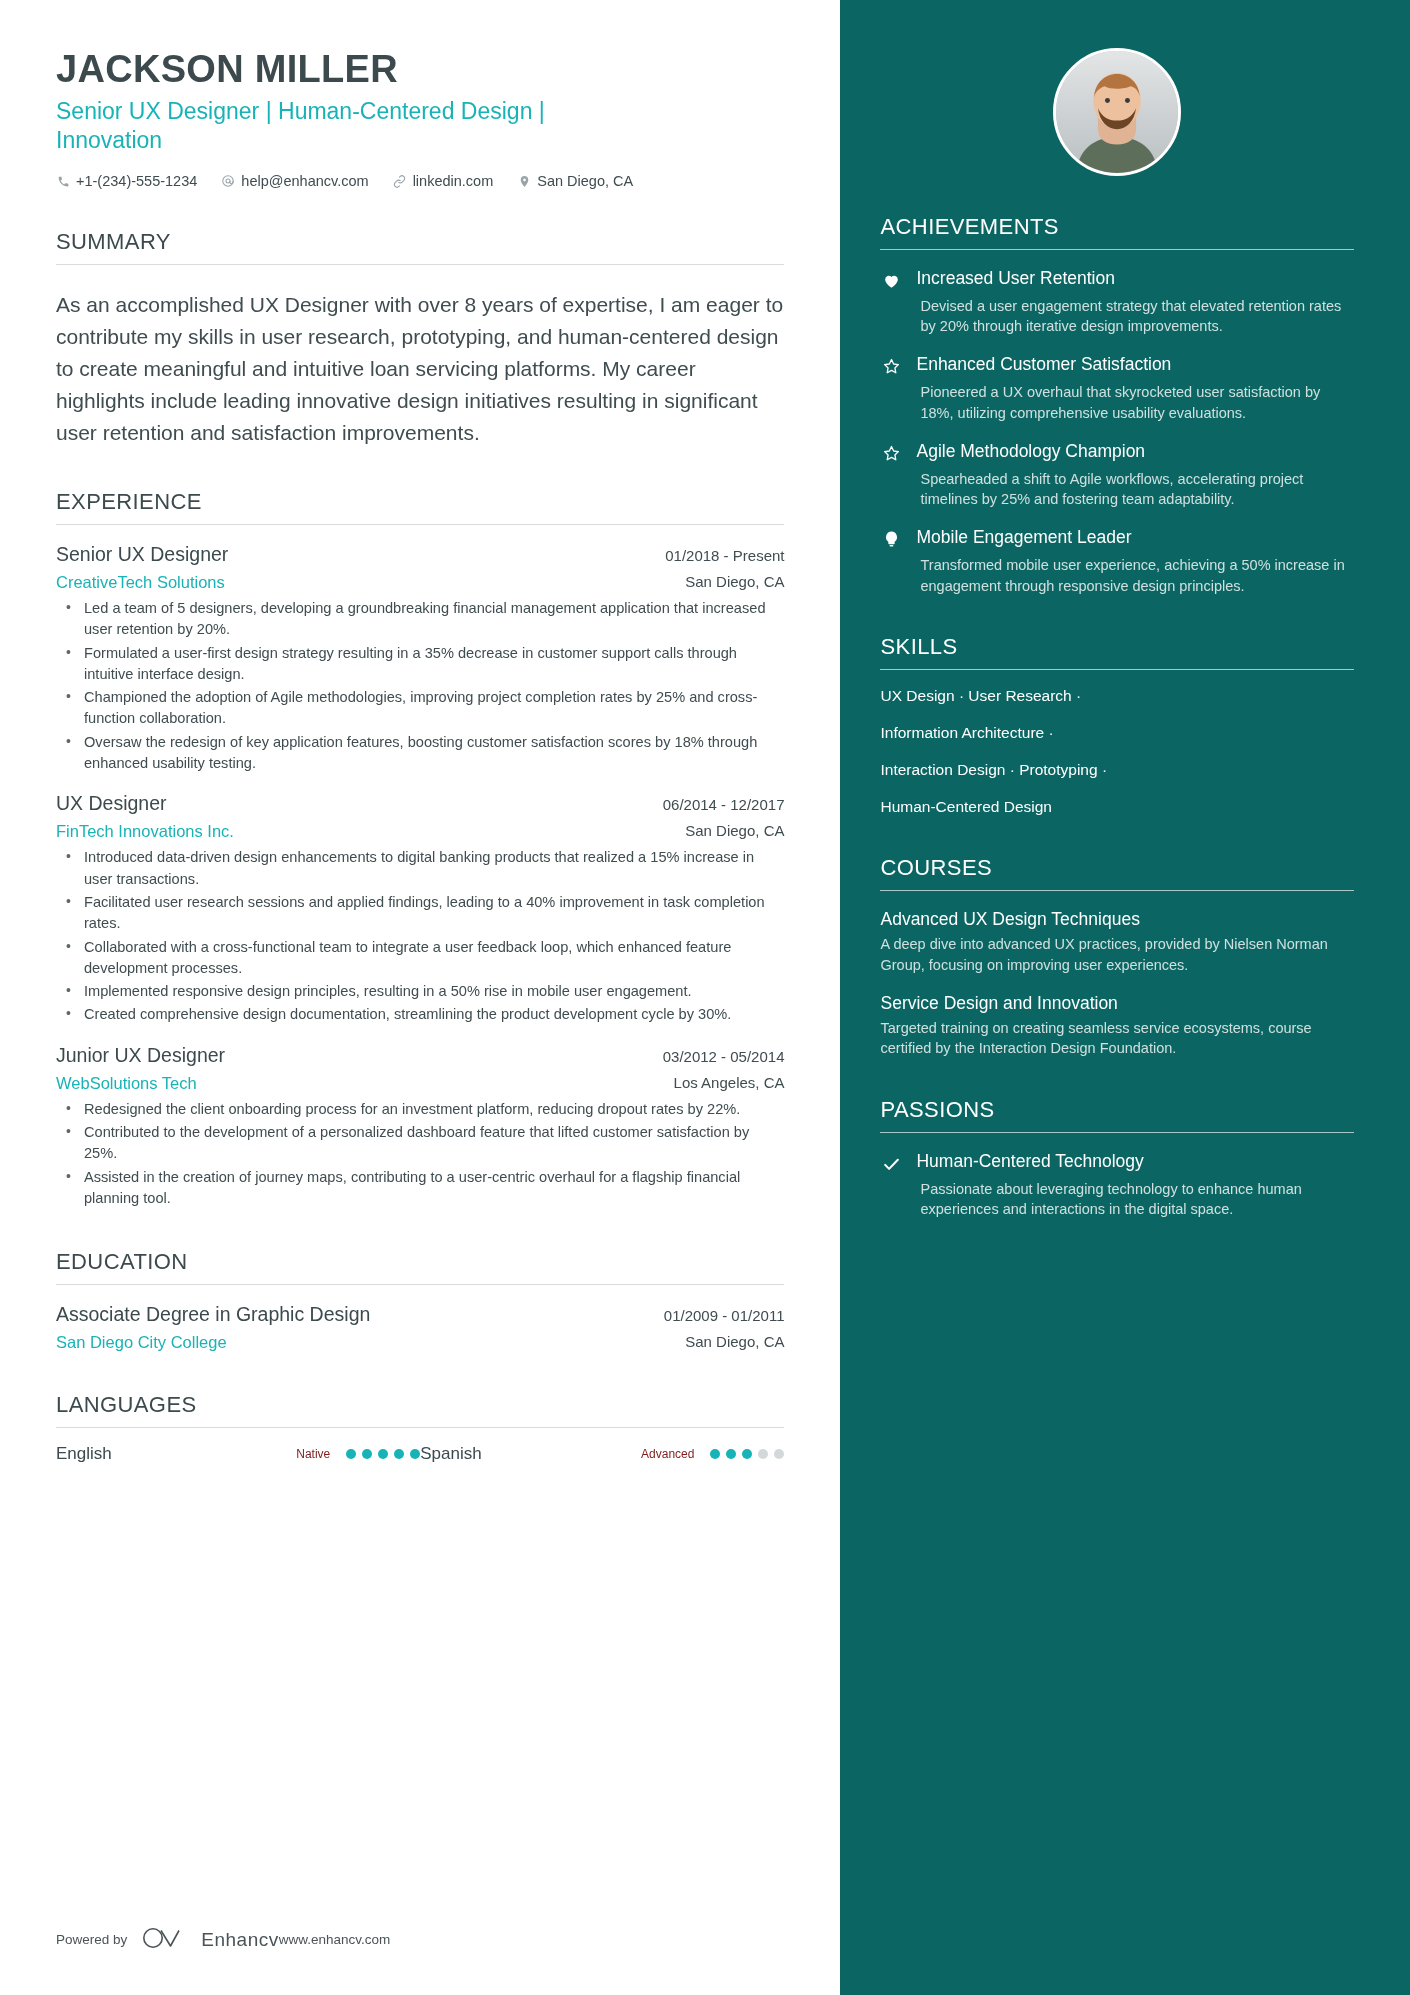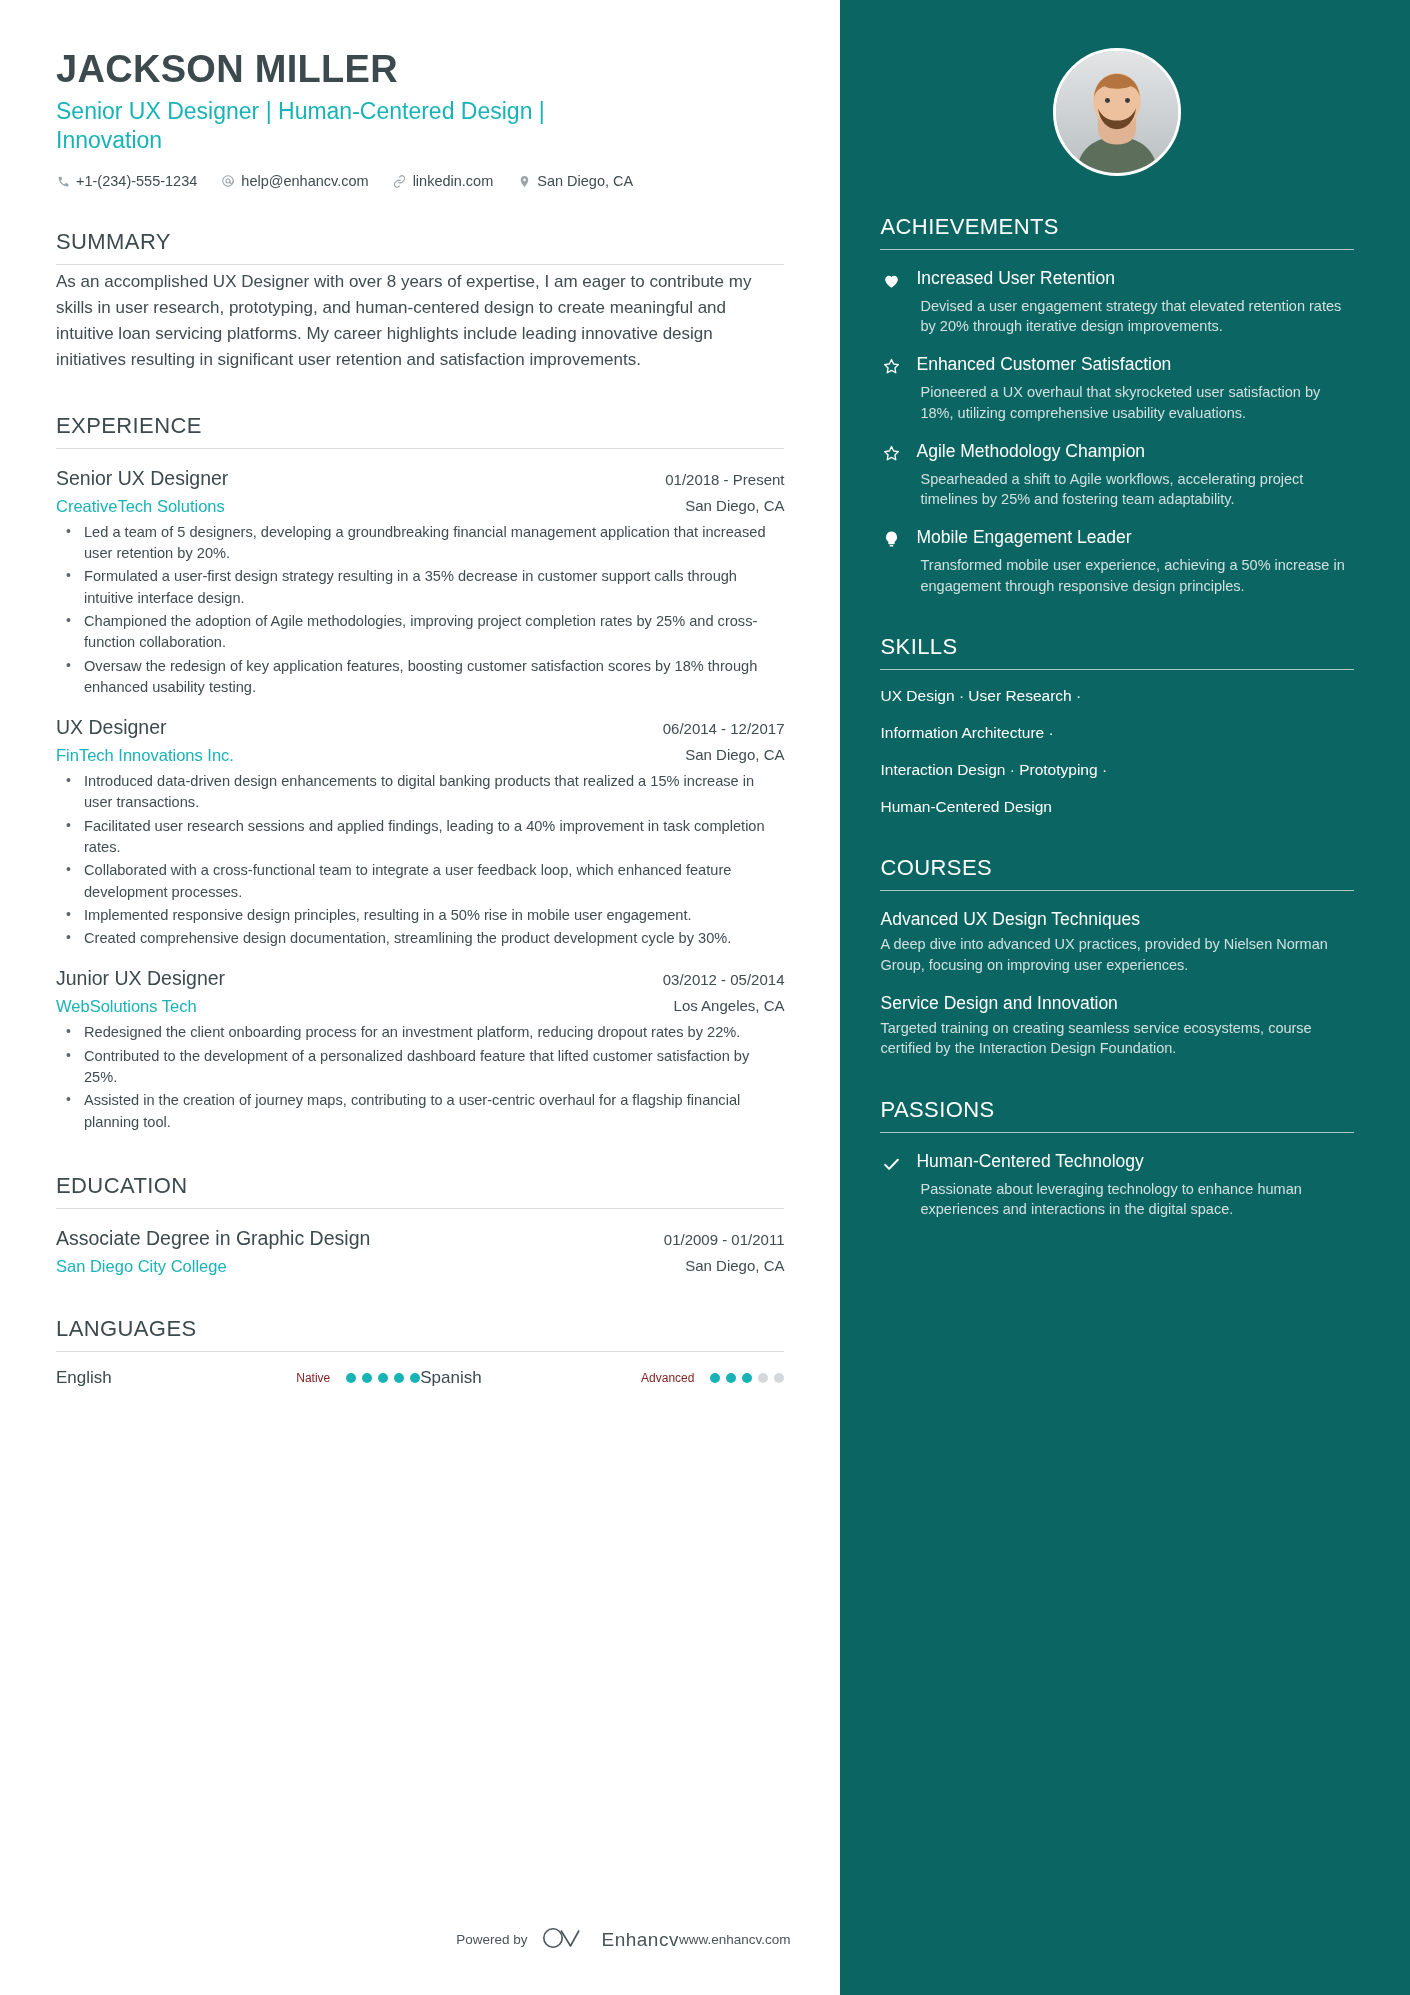--- a/index.html
+++ b/index.html
@@ -66,22 +66,22 @@
   .section-title {
     font-size: 22px;
     color: #3c4a4e;
     letter-spacing: 0.4px;
     font-weight: 400;
     padding-bottom: 9px;
   }
   .rule { height: 1px; background: #d8dcde; width: 100%; }
 
   .summary-text {
-    margin-top: 4px;
-    font-size: 17px;
+    margin-top: 24px;
+    font-size: 21px;
     line-height: 1.52;
     color: #3f4c50;
   }
 
   .job { margin-top: 18px; }
   .job-head {
     display: flex;
     justify-content: space-between;
     align-items: baseline;
   }
@@ -155,21 +155,21 @@
   .dots { display: flex; gap: 6px; }
   .dot { width: 10px; height: 10px; border-radius: 50%; background: #18b3b7; }
   .dot.off { background: #d3d9db; }
 
   .footer {
     position: absolute;
     left: 56px; right: 50px;
     bottom: 42px;
     display: flex;
     align-items: center;
-    justify-content: flex-end;
+    justify-content: flex-start;
     font-size: 13.5px;
     color: #4a5458;
   }
   .powered { display: flex; align-items: center; gap: 14px; }
   .enhancv-word { font-size: 19px; color: #4a5458; letter-spacing: 0.5px; }
 
   
   .sidebar {
     width: 590px;
     background: #0b6663;

